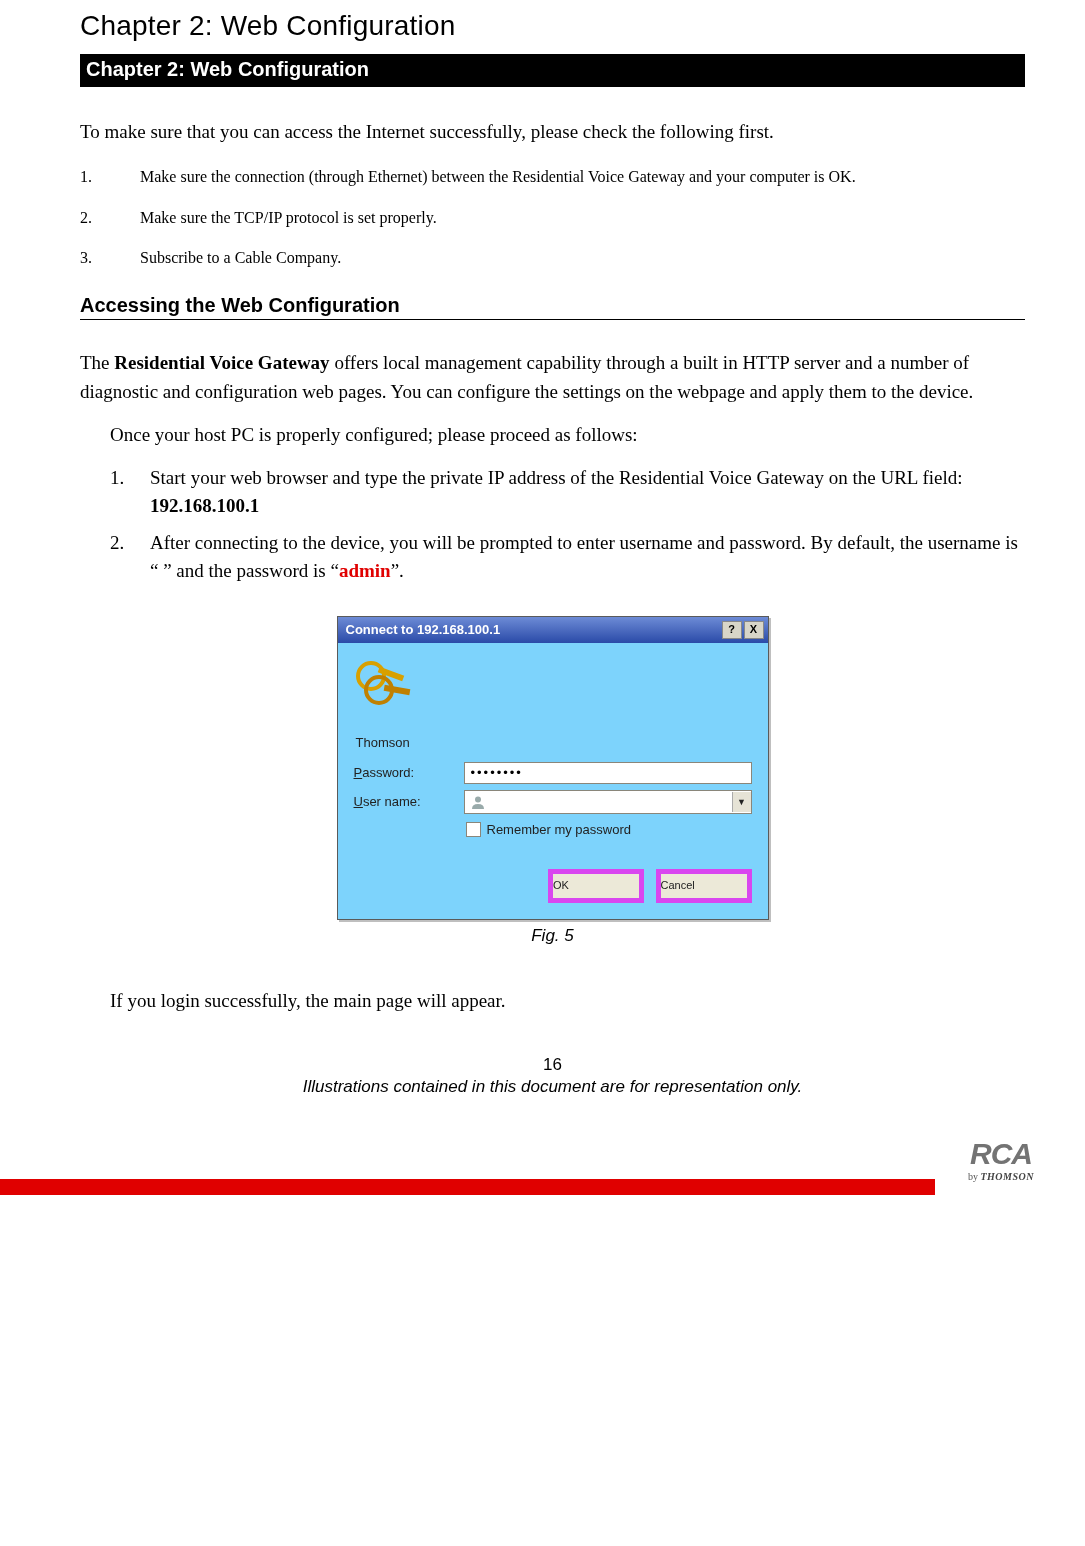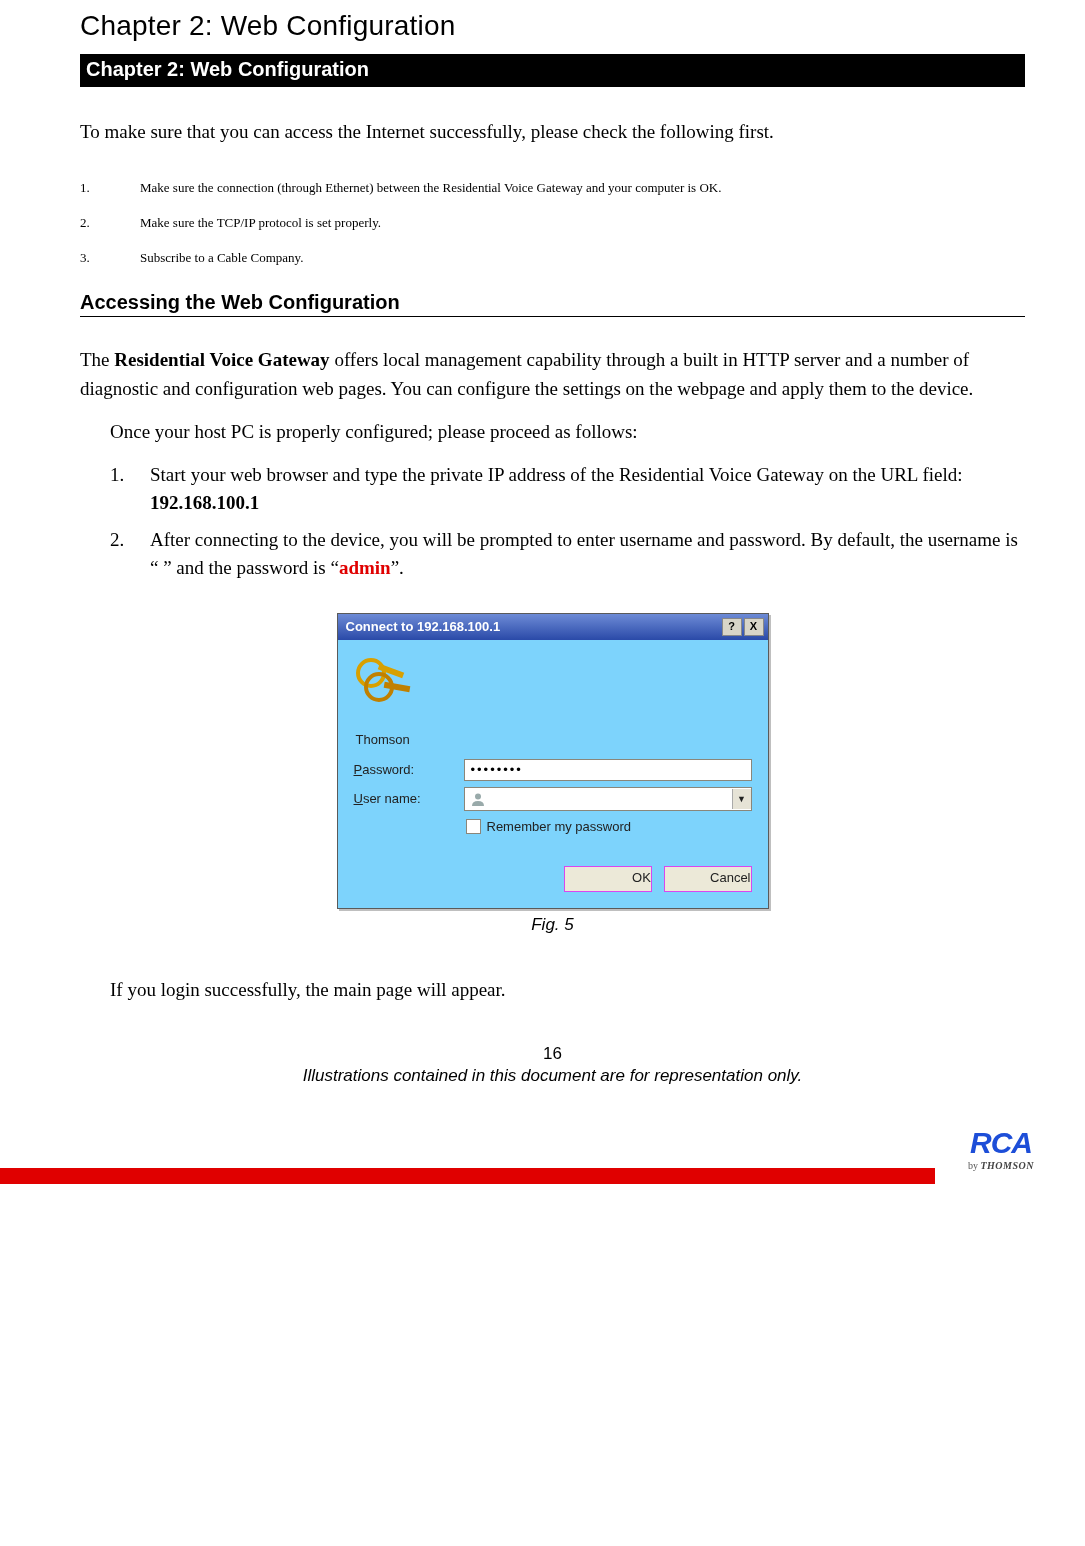--- a/index.html
+++ b/index.html
@@ -29,24 +29,24 @@
     font-size: 20px;
     padding: 4px 6px 6px 6px;
     margin-bottom: 30px;
   }
   .body-text {
     font-size: 19px;
     line-height: 1.55;
     margin: 14px 0;
   }
   ol.main-list {
-    font-size: 13px;
+    font-size: 16px;
     line-height: 1.9;
     padding-left: 0;
-    margin: 30px 0 20px 0;
+    margin: 16px 0 20px 0;
     list-style: none;
     counter-reset: mainitem;
   }
   ol.main-list > li {
     counter-increment: mainitem;
     position: relative;
     padding-left: 60px;
     margin-bottom: 10px;
   }
   ol.main-list > li::before {
@@ -218,23 +218,23 @@
   }
   .button-row {
     text-align: right;
     padding-top: 4px;
   }
   .btn {
     display: inline-block;
     min-width: 86px;
     height: 24px;
     background: #ece9d8;
-    border: 1px solid #d946ef;
-    font-size: 13px;
-    text-align: right;
+    border: 5px solid #d946ef;
+    font-size: 11px;
+    text-align: left;
     line-height: 22px;
     margin-left: 8px;
     font-family: Tahoma, sans-serif;
   }
   .fig-caption {
     text-align: center;
     font-family: Verdana, Geneva, sans-serif;
     font-style: italic;
     font-size: 17px;
     margin: 6px 0 40px 0;
@@ -271,21 +271,21 @@
     align-items: center;
     justify-content: center;
     padding-right: 18px;
     box-sizing: border-box;
   }
   .rca-logo {
     font-family: Arial, Helvetica, sans-serif;
     font-weight: 900;
     font-style: italic;
     font-size: 30px;
-    color: #1d4ed8;
+    color: #737373;
     letter-spacing: -1px;
     line-height: 1;
   }
   .by-thomson {
     font-family: Liberation Serif, serif;
     font-size: 10px;
     color: #555;
     margin-top: 2px;
   }
   .by-thomson .th {

